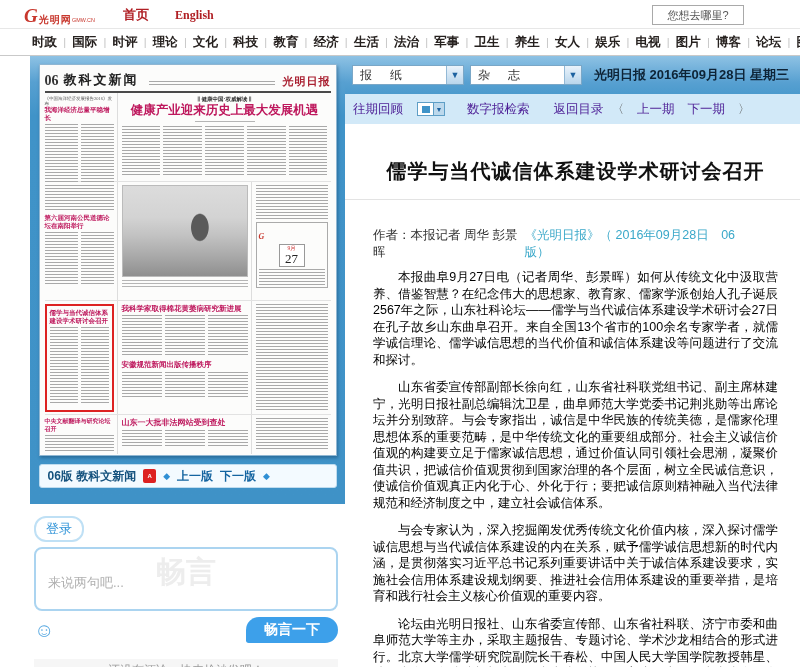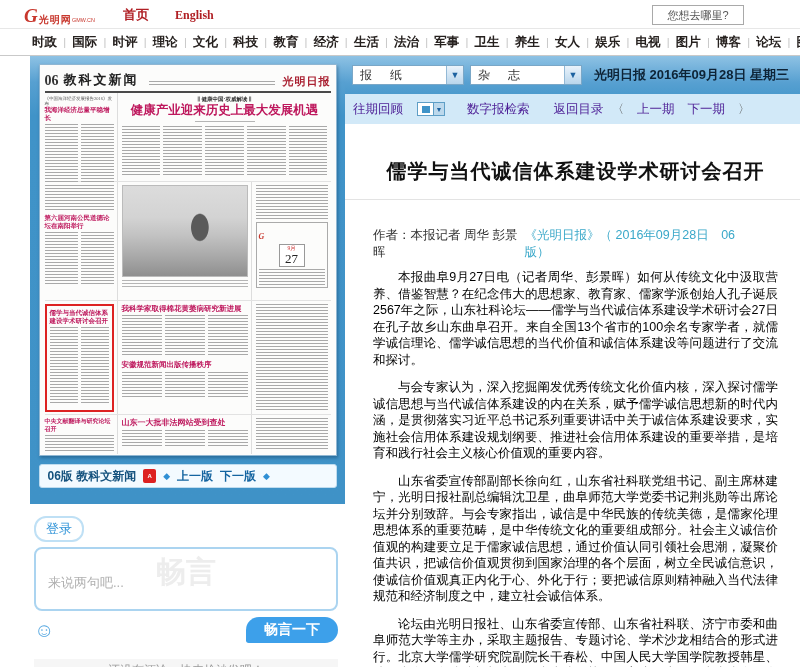--- a/index.html
+++ b/index.html
@@ -356,22 +356,22 @@
 
     <div class="article-area">
       <h1 class="a-title">儒学与当代诚信体系建设学术研讨会召开</h1>
       <div class="a-rule"></div>
       <div class="a-meta">
         <span class="a-author">作者：本报记者 周华 彭景晖</span>
         <span class="a-source">《光明日报》（ 2016年09月28日　06版）</span>
       </div>
       <div class="a-body">
         <p>本报曲阜9月27日电（记者周华、彭景晖）如何从传统文化中汲取营养、借鉴智慧？在纪念伟大的思想家、教育家、儒家学派创始人孔子诞辰2567年之际，山东社科论坛——儒学与当代诚信体系建设学术研讨会27日在孔子故乡山东曲阜召开。来自全国13个省市的100余名专家学者，就儒学诚信理论、儒学诚信思想的当代价值和诚信体系建设等问题进行了交流和探讨。</p>
+        <p>山东省委宣传部副部长徐向红，山东省社科联党组书记、副主席林建宁，光明日报社副总编辑沈卫星，曲阜师范大学党委书记荆兆勋等出席论坛并分别致辞。与会专家指出，诚信是中华民族的传统美德，是儒家伦理思想体系的重要范畴，是中华传统文化的重要组成部分。社会主义诚信价值观的构建要立足于儒家诚信思想，通过价值认同引领社会思潮，凝聚价值共识，把诚信价值观贯彻到国家治理的各个层面，树立全民诚信意识，使诚信价值观真正内化于心、外化于行；要把诚信原则精神融入当代法律规范和经济制度之中，建立社会诚信体系。</p>
         <p>与会专家认为，深入挖掘阐发优秀传统文化价值内核，深入探讨儒学诚信思想与当代诚信体系建设的内在关系，赋予儒学诚信思想新的时代内涵，是贯彻落实习近平总书记系列重要讲话中关于诚信体系建设要求，实施社会信用体系建设规划纲要、推进社会信用体系建设的重要举措，是培育和践行社会主义核心价值观的重要内容。</p>
-        <p>山东省委宣传部副部长徐向红，山东省社科联党组书记、副主席林建宁，光明日报社副总编辑沈卫星，曲阜师范大学党委书记荆兆勋等出席论坛并分别致辞。与会专家指出，诚信是中华民族的传统美德，是儒家伦理思想体系的重要范畴，是中华传统文化的重要组成部分。社会主义诚信价值观的构建要立足于儒家诚信思想，通过价值认同引领社会思潮，凝聚价值共识，把诚信价值观贯彻到国家治理的各个层面，树立全民诚信意识，使诚信价值观真正内化于心、外化于行；要把诚信原则精神融入当代法律规范和经济制度之中，建立社会诚信体系。</p>
         <p>论坛由光明日报社、山东省委宣传部、山东省社科联、济宁市委和曲阜师范大学等主办，采取主题报告、专题讨论、学术沙龙相结合的形式进行。北京大学儒学研究院副院长干春松、中国人民大学国学院教授韩星、武汉大学国学院院长郭齐勇、山东省政协原副主席王志民、山东大学儒学高等研究院副院长王学典等专家学者作了主题报告，山东省济宁市、荣成市代表介绍了两地构建诚信体系的经验与做法。</p>
       </div>
     </div>
 
     <div class="footer-bar">
       <a class="f-toc">返回目录</a>
       <a class="f-zin">放大</a>
       <a class="f-zout">
           <span class="ic-mag"></span>
           <span>缩小</span>

